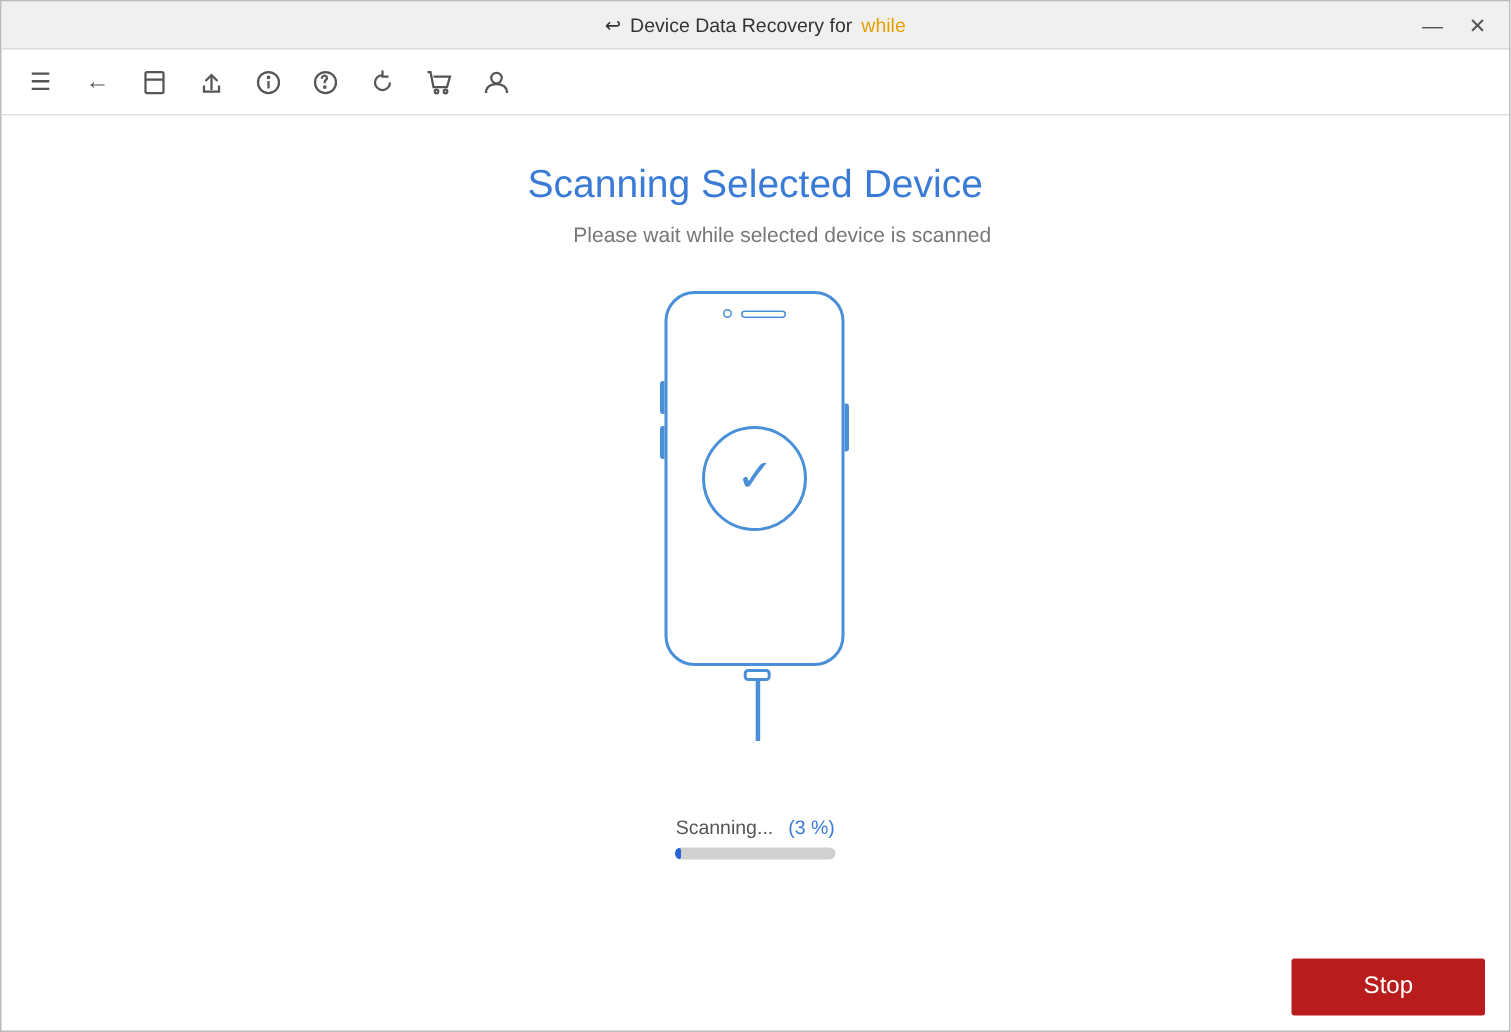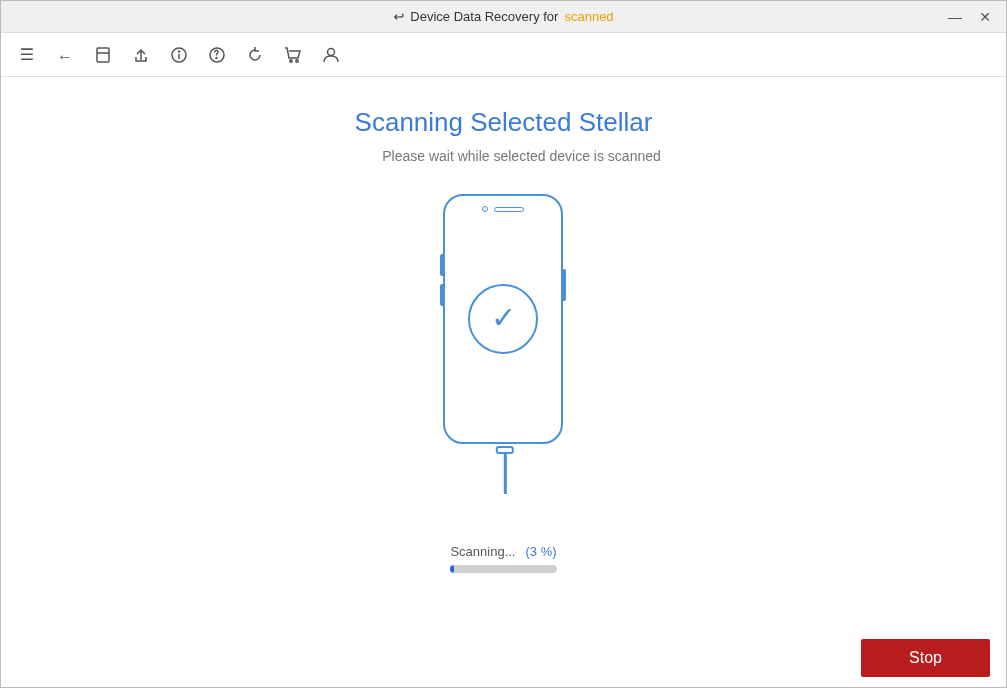--- a/index.html
+++ b/index.html
@@ -270,21 +270,21 @@
       align-items: center;
     }
   </style>
 </head>
 <body>
 
 <div class="title-bar">
   <div class="title-bar-text">
     <span>↩</span>
     <span>Device Data Recovery for </span>
-      <span class="iphone-highlight">scanned</span>
+      <span class="iphone-highlight">while</span>
   </div>
   <div class="title-bar-controls">
     <button class="title-btn">—</button>
     <button class="title-btn close">✕</button>
   </div>
 </div>
 
 <div class="toolbar">
   <button class="toolbar-btn">☰</button>
   <button class="toolbar-btn">←</button>
@@ -331,21 +331,21 @@
   <button class="toolbar-btn">
     <svg width="18" height="18" viewBox="0 0 18 18" fill="none" stroke="#555" stroke-width="1.5">
       <circle cx="9" cy="6" r="3.5"></circle>
       <path d="M2,16 C2,12 5,10 9,10 C13,10 16,12 16,16"></path>
     </svg>
   </button>
 </div>
 
 <div class="content-wrapper">
   <div class="main-content">
-    <div class="scan-title">Scanning Selected Stellar</div>
+    <div class="scan-title">Scanning Selected Device</div>
     <div class="scan-subtitle">Please wait while selected device is scanned</div>
 
     <div class="phone-container">
       <div class="phone-side-btn-left"></div>
       <div class="phone-side-btn-left2"></div>
       <div class="phone-side-btn-right"></div>
       <div class="phone-body">
         <div class="phone-notch">
           <div class="phone-camera"></div>
           <div class="phone-speaker"></div>

